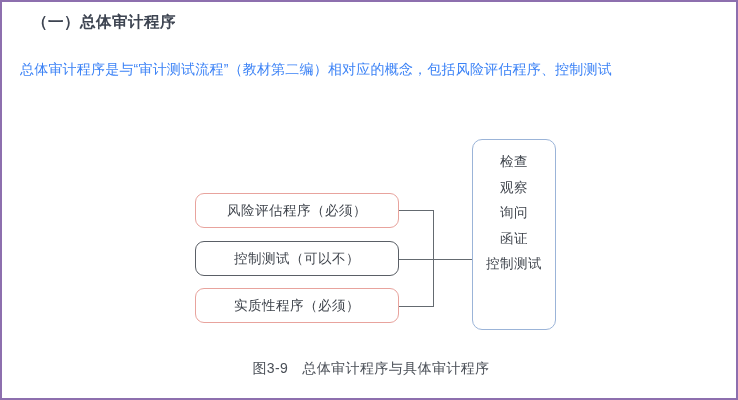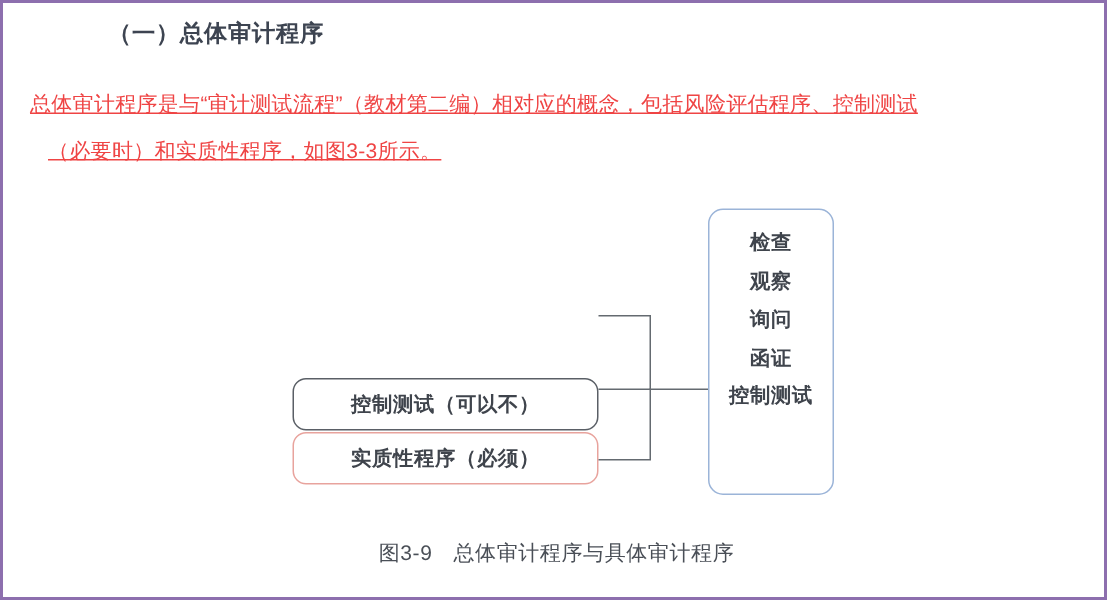--- a/index.html
+++ b/index.html
@@ -26,67 +26,65 @@
   
   .heading {
     position: absolute;
     left: 30px;
     top: 10px;
     font-size: 15.5px;
     font-weight: bold;
     color: #3d4451;
     letter-spacing: 0.5px;
     white-space: nowrap;
-    margin-left: 40px;
   }
 
   
   .para {
     position: absolute;
     left: 18px;
     top: 52px;
     width: 706px;
     font-size: 14px;
-    color: #ef4444;
+    color: #3b82f6;
     line-height: 31px;
     letter-spacing: 0.2px;
-    text-decoration: underline;
   }
   .para .line {
     white-space: nowrap;
     display: block;
   }
   .para .line.indent { padding-left: 12px; }
 
   
   .diagram {
     position: absolute;
     left: 0;
     top: 0;
     width: 738px;
     height: 400px;
     pointer-events: none;
   }
-  .diagram > * { pointer-events: auto; font-weight: bold; }
+  .diagram > * { pointer-events: auto; }
 
   .proc-box {
     position: absolute;
     box-sizing: border-box;
     border-radius: 9px;
     background: #ffffff;
     display: flex;
     align-items: center;
     justify-content: center;
     font-size: 13.5px;
     color: #3f444c;
     letter-spacing: 0.5px;
     white-space: nowrap;
   }
   .proc-box.pink  { border: 1.4px solid #e8a39d; }
-  .proc-box.gray  { border: 1.6px solid #5a5f66; margin-top: 11px; }
+  .proc-box.gray  { border: 1.6px solid #5a5f66; }
 
   #box-risk      { left: 193px; top: 191px; width: 204px; height: 35px; }
   #box-control   { left: 193px; top: 239px; width: 204px; height: 35px; }
   #box-substance { left: 193px; top: 286px; width: 204px; height: 35px; }
 
   
   .conn {
     position: absolute;
     background: #646a70;
   }
@@ -140,25 +138,27 @@
 </style>
 </head>
 <body>
 
 <div id="page">
 
   <div class="heading">（一）总体审计程序</div>
 
   <div class="para">
     <span class="line">总体审计程序是与“审计测试流程”（教材第二编）相对应的概念，包括风险评估程序、控制测试</span>
-    <span class="line indent">（必要时）和实质性程序，如图3-3所示。</span>
   </div>
 
   <div class="diagram">
 
+    <div class="proc-box pink" id="box-risk">
+      <span>风险评估程序（必须）</span>
+    </div>
 
     <div class="proc-box gray" id="box-control">
       <span>控制测试（可以不）</span>
     </div>
 
     <div class="proc-box pink" id="box-substance">
       <span>实质性程序（必须）</span>
     </div>
 
     <div class="conn h" id="conn-risk-h"></div>

